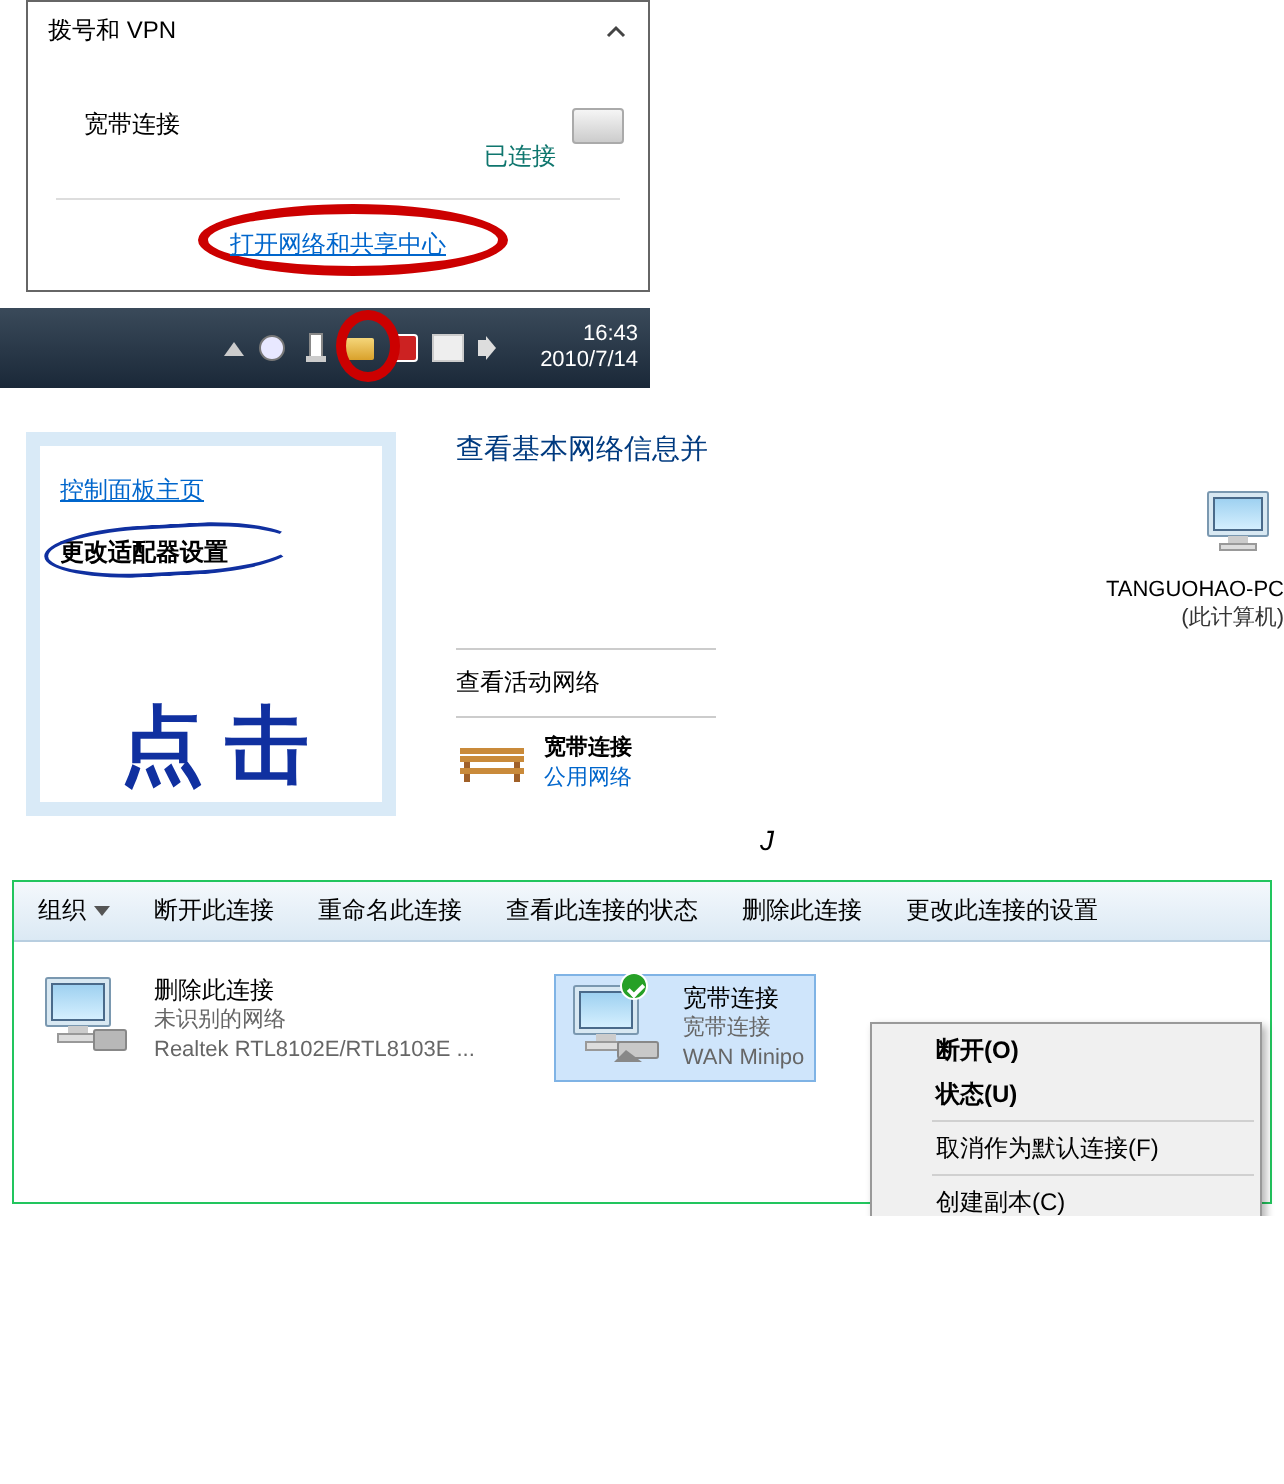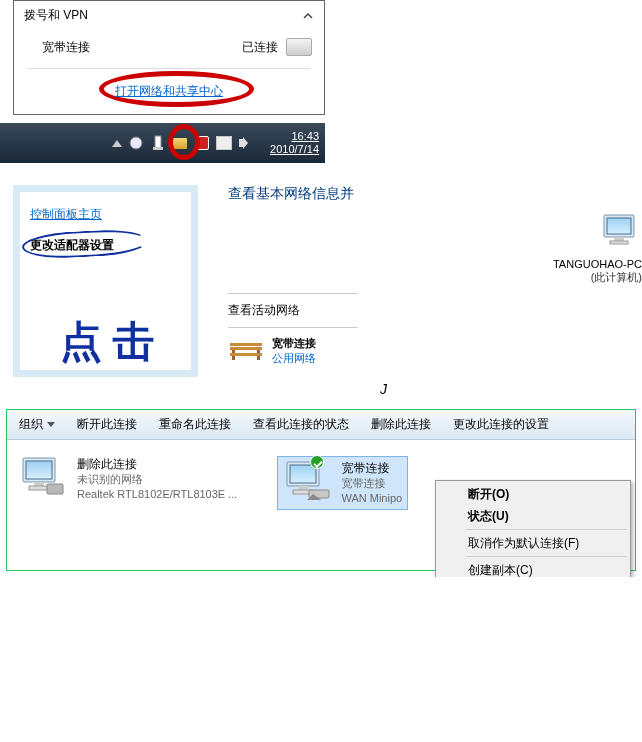--- a/index.html
+++ b/index.html
@@ -14,38 +14,38 @@
     padding: 6px 10px;
     gap: 28px;
   }
   .np-header-text { font-weight: 400; }
   .chevron-up { width: 12px; height: 12px; }
   .np-row {
     display: flex; justify-content: space-between; align-items: center;
     padding: 8px 12px 8px 28px;
   }
   .np-row .label { flex: 1; }
-  .np-row .status { color: #000000; margin-right: 8px; }
+  .np-row .status { color: #0f766e; margin-right: 8px; margin-top: 32px; }
   .modem-icon { width: 26px; height: 18px; background: linear-gradient(#f5f5f5,#ccc); border-radius: 2px; border: 1px solid #aaa; }
   .np-sep { border: none; border-top: 1px solid #ddd; margin: 4px 14px; }
   .np-link-row { text-align: center; padding: 10px 0 14px; position: relative; }
   .np-link { color: #0066cc; text-decoration: underline; cursor: pointer; position: relative; z-index: 2; }
   .red-oval {
     position: absolute; left: 85px; top: -2px; width: 155px; height: 36px;
     border: 5px solid #cc0000; border-radius: 50% / 50%; z-index: 1; pointer-events: none;
   }
   
   
   .taskbar {
     width: 325px; height: 40px; margin-left: 0;
     background: linear-gradient(#3a4a5a, #1a2838);
     display: flex; align-items: center; position: relative; color: #fff;
     justify-content: flex-end; padding-right: 6px;
   }
-  .tray { display: flex; align-items: center; gap: 6px; padding-left: 50px; text-decoration: underline; }
+  .tray { display: flex; align-items: center; gap: 6px; padding-left: 50px; }
   .tray-up { width: 0; height: 0; border-left: 5px solid transparent; border-right: 5px solid transparent; border-bottom: 7px solid #ccc; }
   .tray-icon { width: 16px; height: 16px; display: flex; align-items: center; justify-content: center; }
   .folder-mini { width: 14px; height: 11px; background: linear-gradient(#f5d67a,#d9a12b); border-radius: 1px; }
   .shield-red { width: 14px; height: 14px; background: #cc2222; border-radius: 2px; border: 1px solid #fff; }
   .net-tray {
     width: 18px; height: 14px; background: #eee; border: 1px solid #ccc; position: relative; z-index: 2;
   }
   .speaker-tray { width: 14px; height: 14px; position: relative; }
   .speaker-tray::before { content: ""; position: absolute; left: 0; top: 3px; width: 4px; height: 8px; background: #ddd; }
   .speaker-tray::after { content: ""; position: absolute; left: 4px; top: 1px; width: 0; height: 0; border-top: 6px solid transparent; border-bottom: 6px solid transparent; border-right: 5px solid #ddd; transform: rotate(180deg); }

